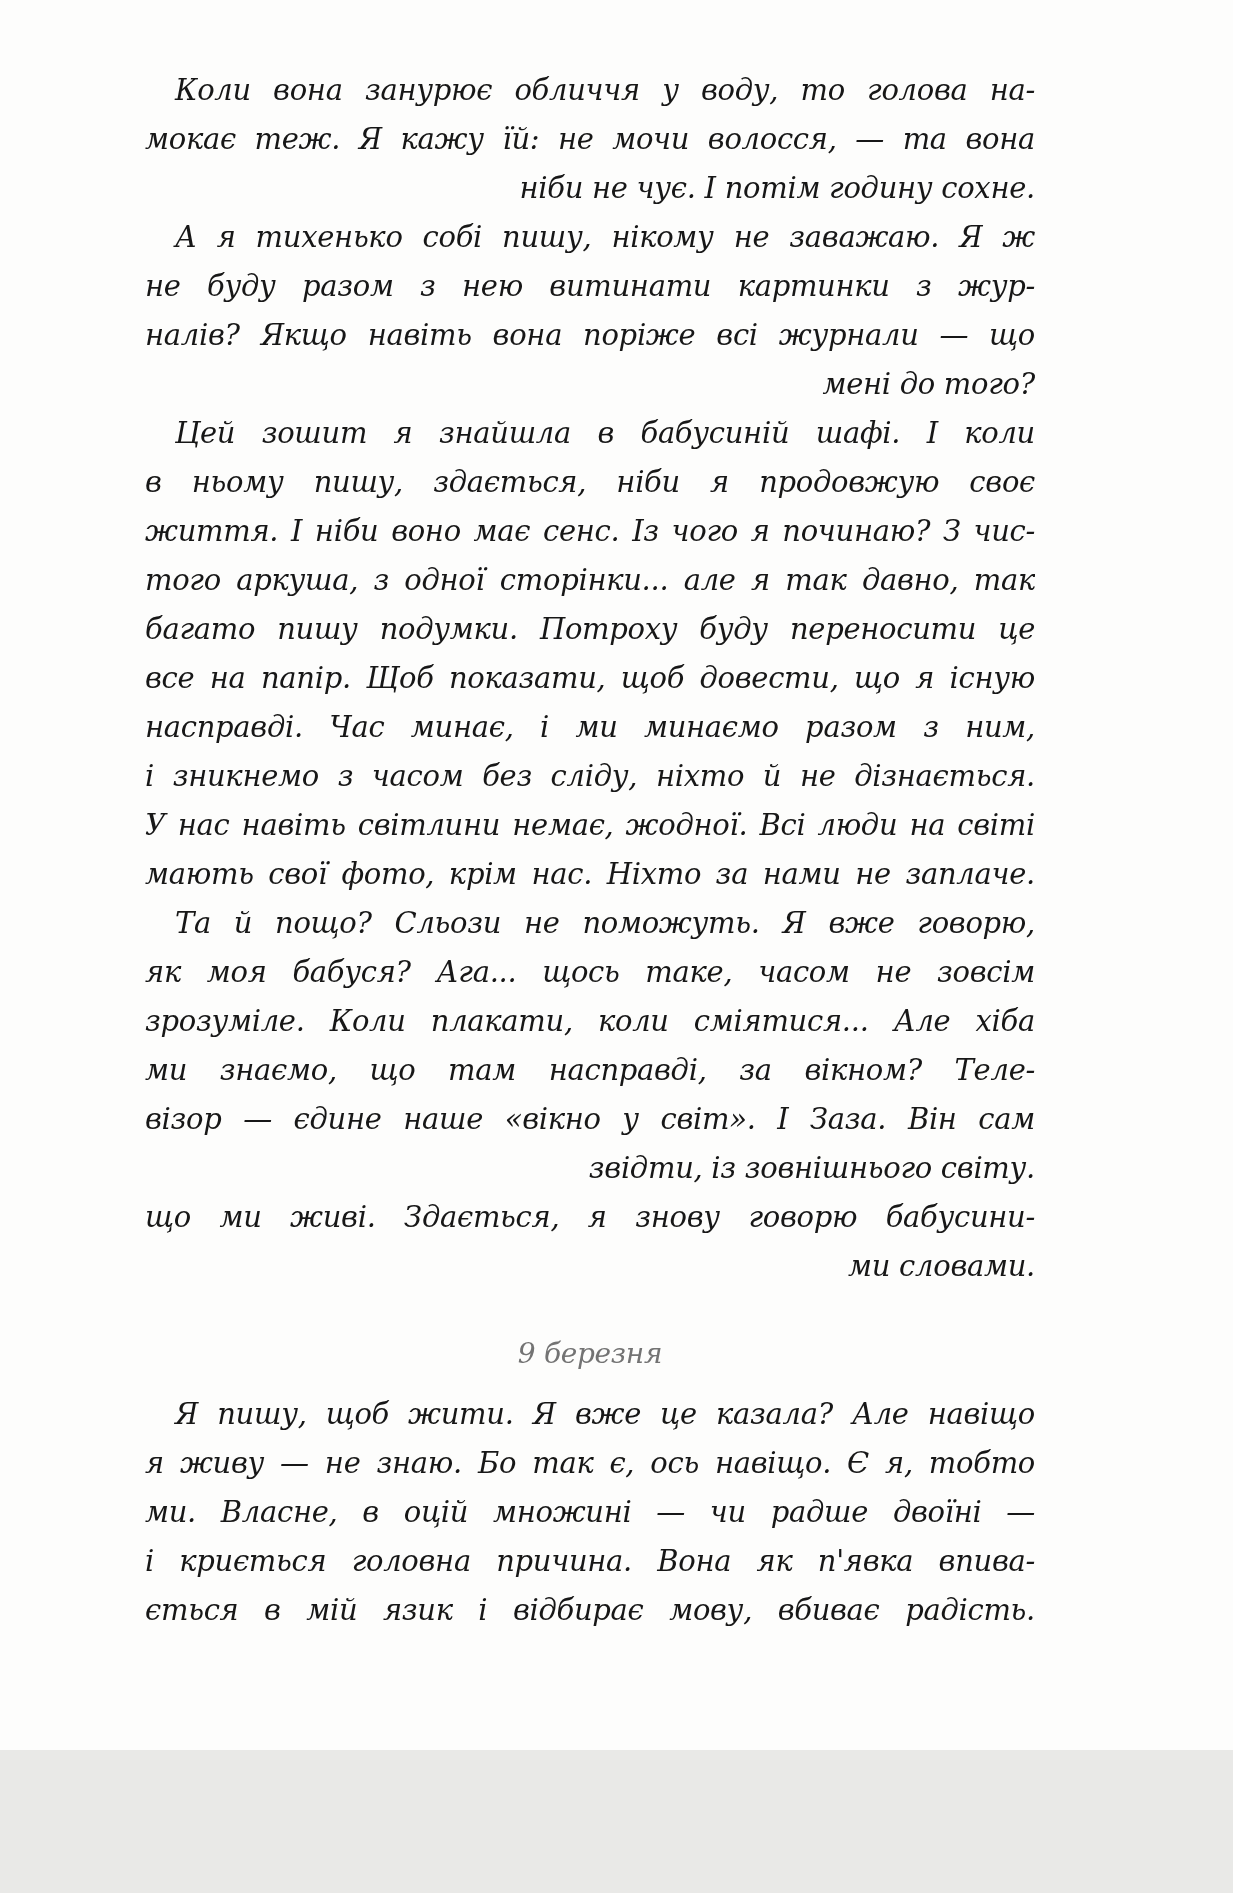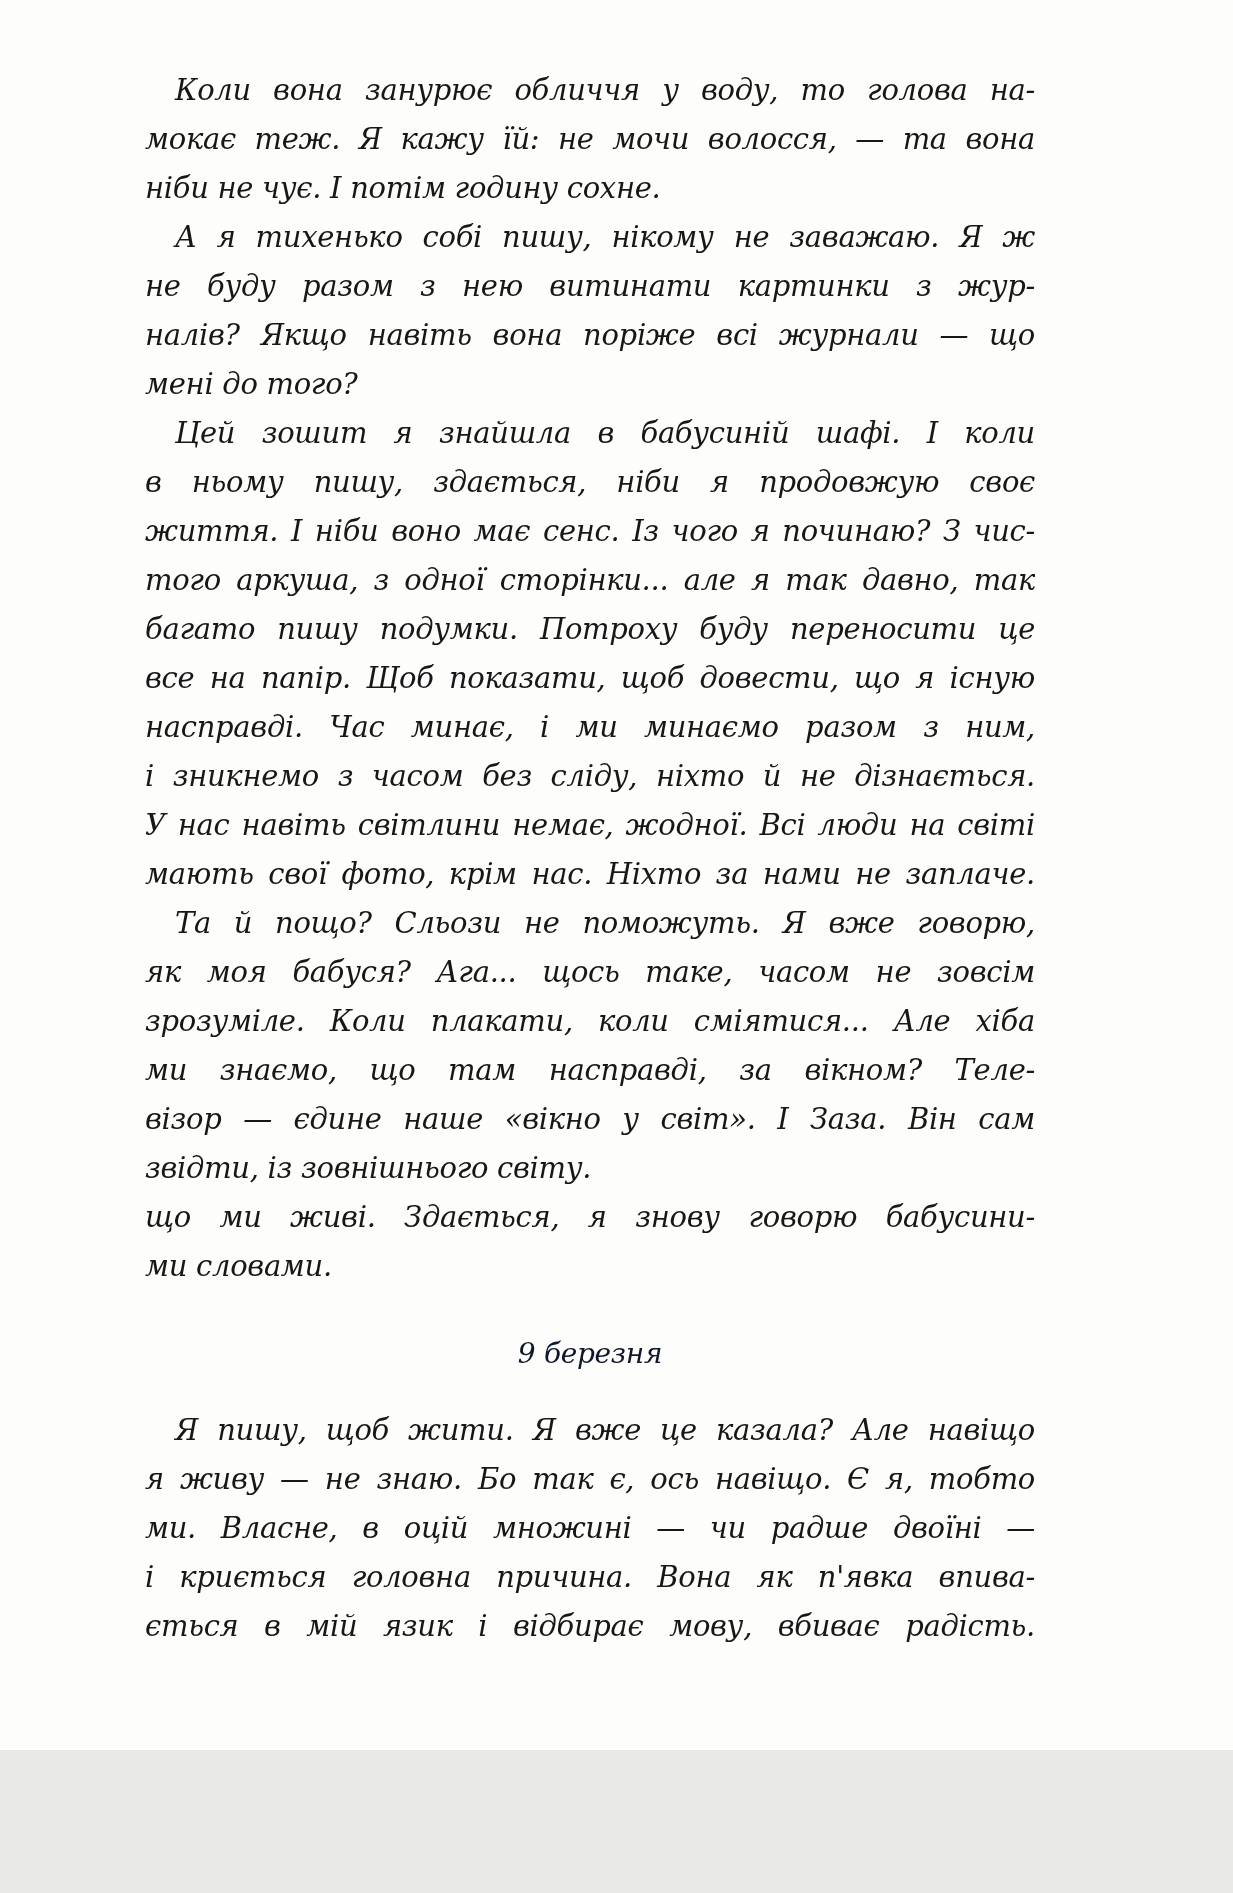--- a/index.html
+++ b/index.html
@@ -24,32 +24,32 @@
     line-height: 49px;
     letter-spacing: -0.3px;
   }
   .line {
     height: 49px;
     overflow: hidden;
     text-align: justify;
     text-align-last: justify;
   }
   .line.last {
-    text-align: left;
+    text-align: right;
     text-align-last: auto;
   }
   .line.indent { text-indent: 30px; }
   .heading {
     height: 49px;
-    margin: 38px 0 28px 0;
+    margin: 38px 0 12px 0;
     text-align: center;
     text-align-last: center;
     font-size: 28px;
     font-weight: normal;
-    color: #0f172a;
+    color: #737373;
   }
   .folio {
     position: absolute;
     right: 116px;
     top: 1762px;
     font-family: "DejaVu Sans", sans-serif;
     font-weight: 500;
     font-size: 31px;
     color: #14181a;
     margin-top: 42px;

